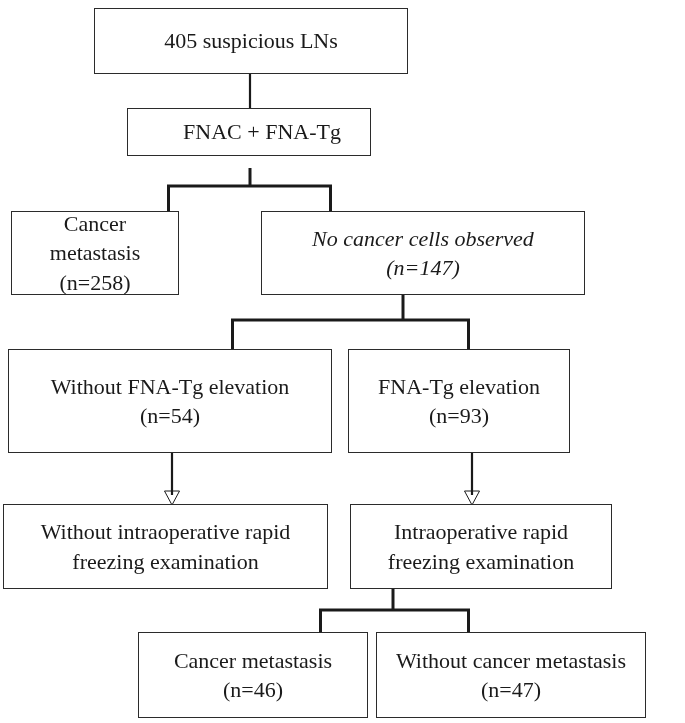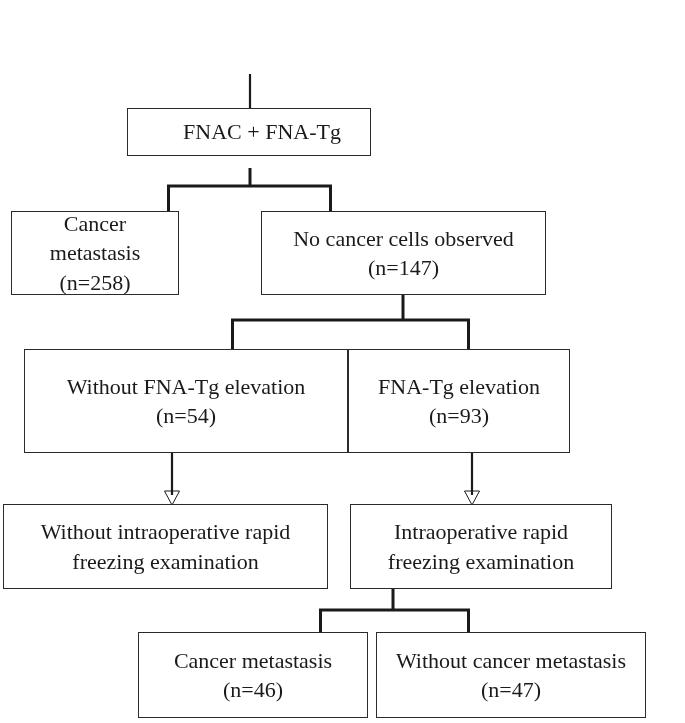--- a/index.html
+++ b/index.html
@@ -81,30 +81,31 @@
     </g>
 
     <g>
       <line x1="393" y1="589" x2="393" y2="610" stroke-width="3"></line>
       <line x1="319" y1="610" x2="470" y2="610" stroke-width="3"></line>
       <line x1="320.5" y1="610" x2="320.5" y2="632" stroke-width="3"></line>
       <line x1="468.5" y1="610" x2="468.5" y2="632" stroke-width="3"></line>
     </g>
   </svg>
 
+  <div class="node" style="left:94px;  top:8px;   width:314px; height:66px;  font-size:22px;">405 suspicious LNs</div>
 
   <div class="node" style="left:127px; top:108px; width:244px; height:48px;  font-size:22px;padding-left:32px;">FNAC + FNA-Tg</div>
 
   <div class="node" style="left:11px;  top:211px; width:168px; height:84px;">Cancer metastasis
 (n=258)</div>
 
-  <div class="node" style="left:261px; top:211px; width:285px; height:84px;">No cancer cells observed
+  <div class="node" style="left:261px; top:211px; width:324px; height:84px;font-style:italic;">No cancer cells observed
 (n=147)</div>
 
-  <div class="node" style="left:8px;   top:349px; width:324px; height:104px;margin-left:16px;">Without FNA-Tg elevation
+  <div class="node" style="left:8px;   top:349px; width:324px; height:104px;">Without FNA-Tg elevation
 (n=54)</div>
 
   <div class="node" style="left:348px; top:349px; width:222px; height:104px;">FNA-Tg elevation
 (n=93)</div>
 
   <div class="node" style="left:3px;   top:504px; width:325px; height:85px;text-align:center;">Without intraoperative rapid
 freezing examination</div>
 
   <div class="node" style="left:350px; top:504px; width:262px; height:85px;">Intraoperative rapid
 freezing examination</div>

